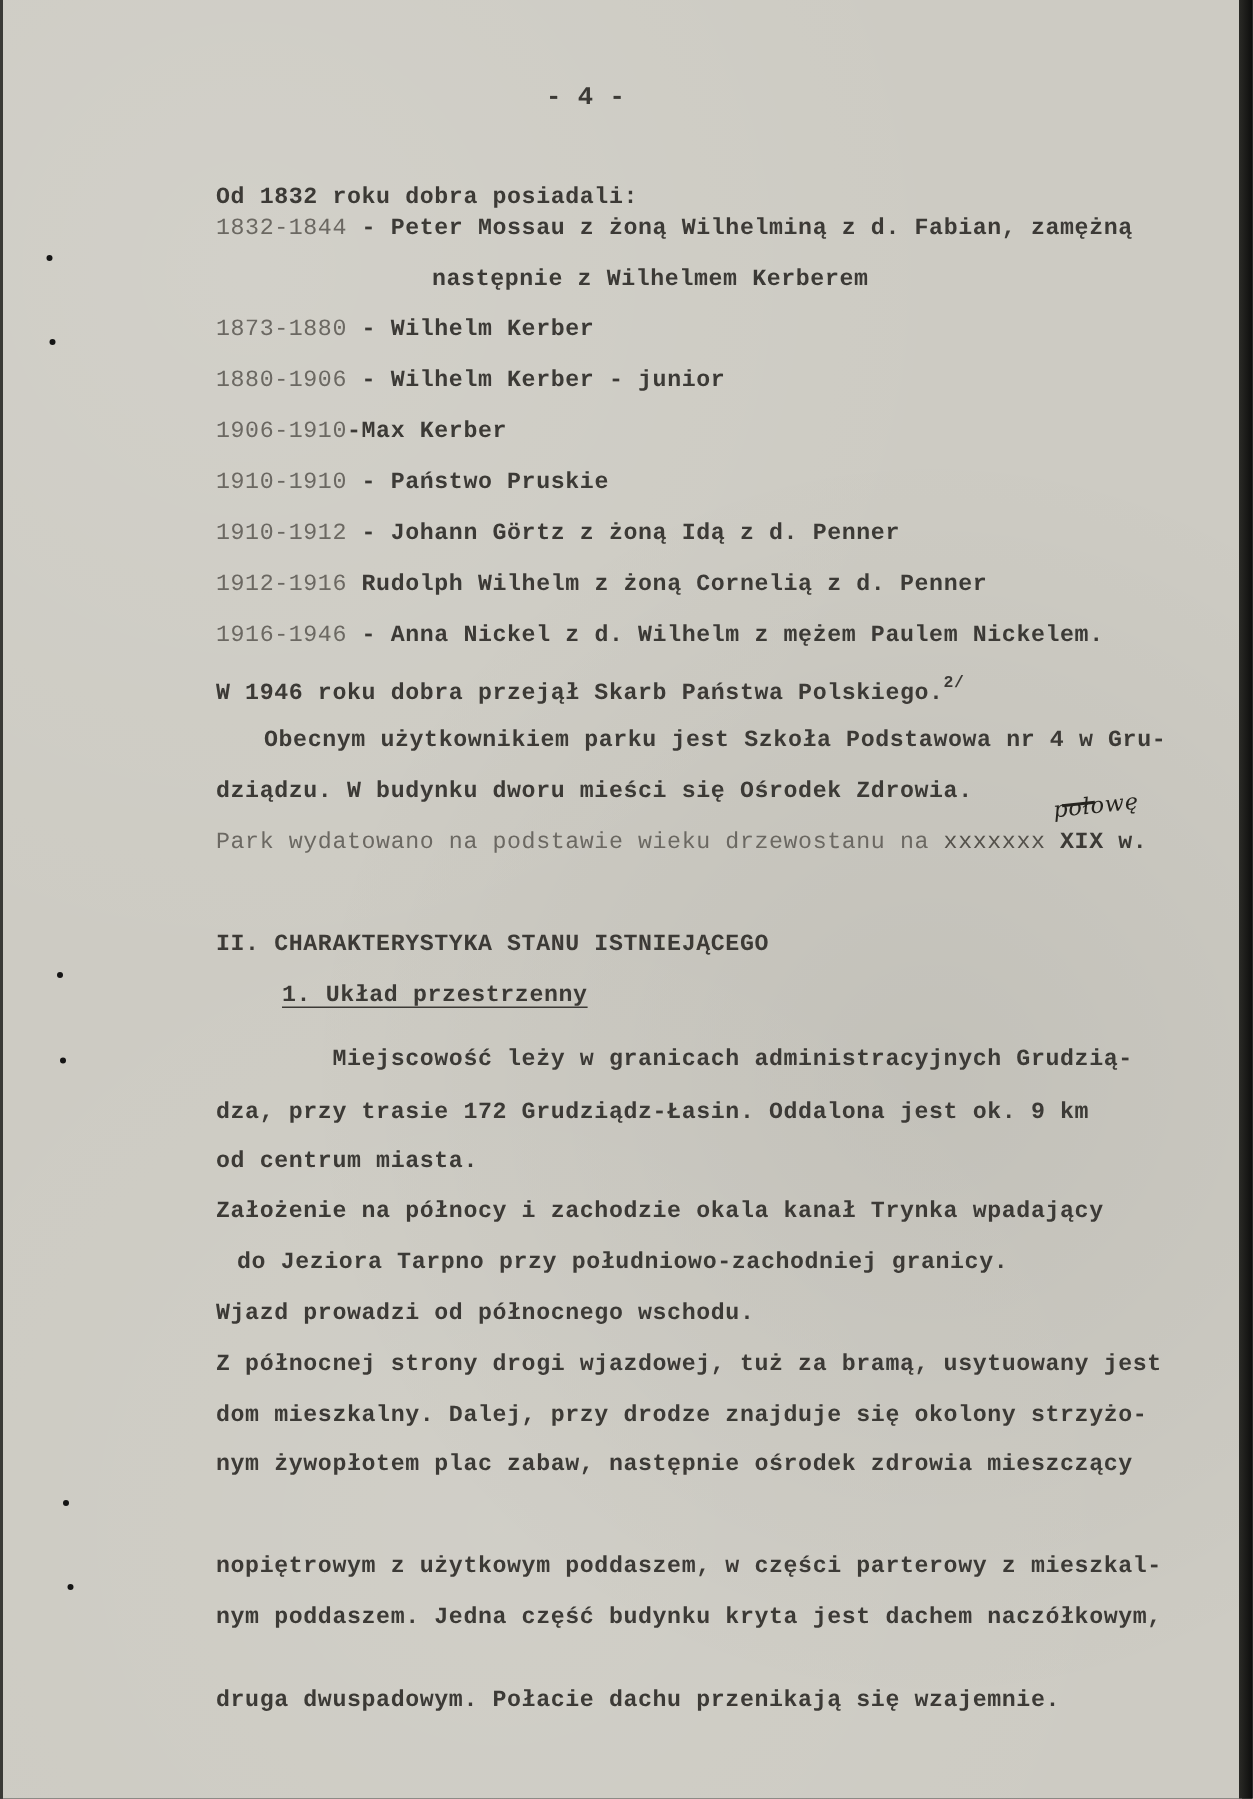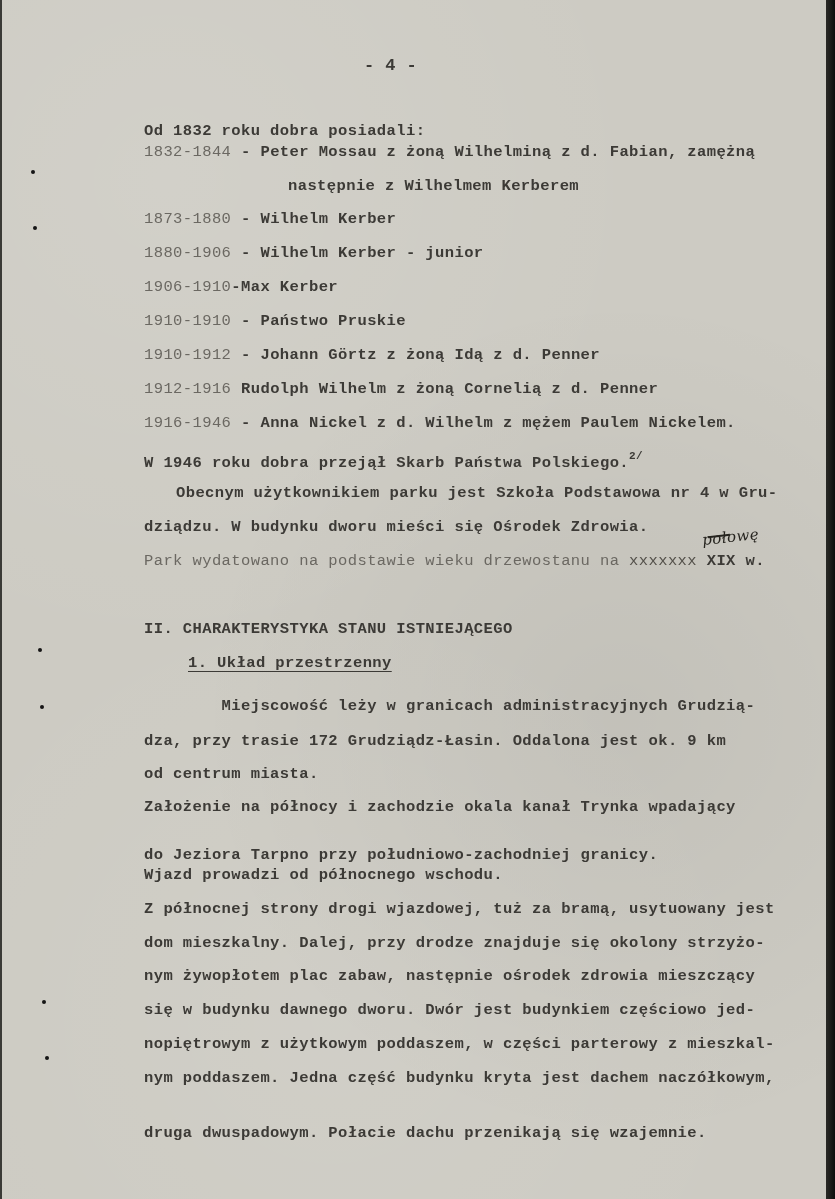--- a/index.html
+++ b/index.html
@@ -138,25 +138,24 @@
   <div class="handwritten">połowę</div>
   <div class="handwritten-underline"></div>
 
   <div class="line" style="left:142px;top:620px;">II. CHARAKTERYSTYKA STANU ISTNIEJĄCEGO</div>
   <div class="line heading-sub" style="left:186px;top:654px;">1. Układ przestrzenny</div>
 
   <div class="line" style="left:142px;top:697px;">        Miejscowość leży w granicach administracyjnych Grudzią-</div>
   <div class="line" style="left:142px;top:732px;">dza, przy trasie 172 Grudziądz-Łasin. Oddalona jest ok. 9 km</div>
   <div class="line" style="left:142px;top:765px;">od centrum miasta.</div>
   <div class="line" style="left:142px;top:798px;">Założenie na północy i zachodzie okala kanał Trynka wpadający</div>
-  <div class="line" style="left:142px;top:832px;margin-top:14px;">do Jeziora Tarpno przy południowo-zachodniej granicy.</div>
+  <div class="line" style="left:156px;top:832px;">do Jeziora Tarpno przy południowo-zachodniej granicy.</div>
   <div class="line" style="left:142px;top:900px;">Z północnej strony drogi wjazdowej, tuż za bramą, usytuowany jest</div>
   <div class="line" style="left:142px;top:866px;">Wjazd prowadzi od północnego wschodu.</div>
   <div class="line" style="left:142px;top:934px;">dom mieszkalny. Dalej, przy drodze znajduje się okolony strzyżo-</div>
   <div class="line" style="left:142px;top:967px;">nym żywopłotem plac zabaw, następnie ośrodek zdrowia mieszczący</div>
-  <div class="line" style="left:142px;top:1001px;">się w budynku dawnego dworu. Dwór jest budynkiem częściowo jed-</div>
   <div class="line" style="left:142px;top:1035px;">nopiętrowym z użytkowym poddaszem, w części parterowy z mieszkal-</div>
   <div class="line" style="left:142px;top:1069px;">nym poddaszem. Jedna część budynku kryta jest dachem naczółkowym,</div>
   <div class="line" style="left:142px;top:1124px;">druga dwuspadowym. Połacie dachu przenikają się wzajemnie.</div>
 </div>
 
 <div class="edge-left"></div>
 <div class="edge-right"></div>
 
 </body></html>

